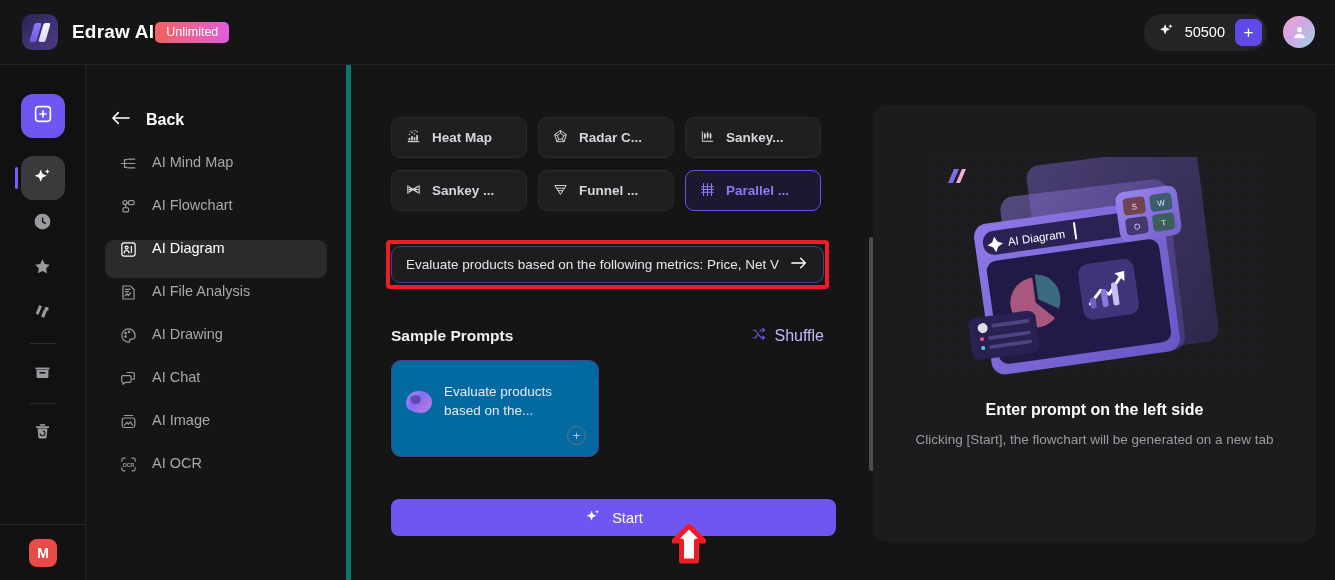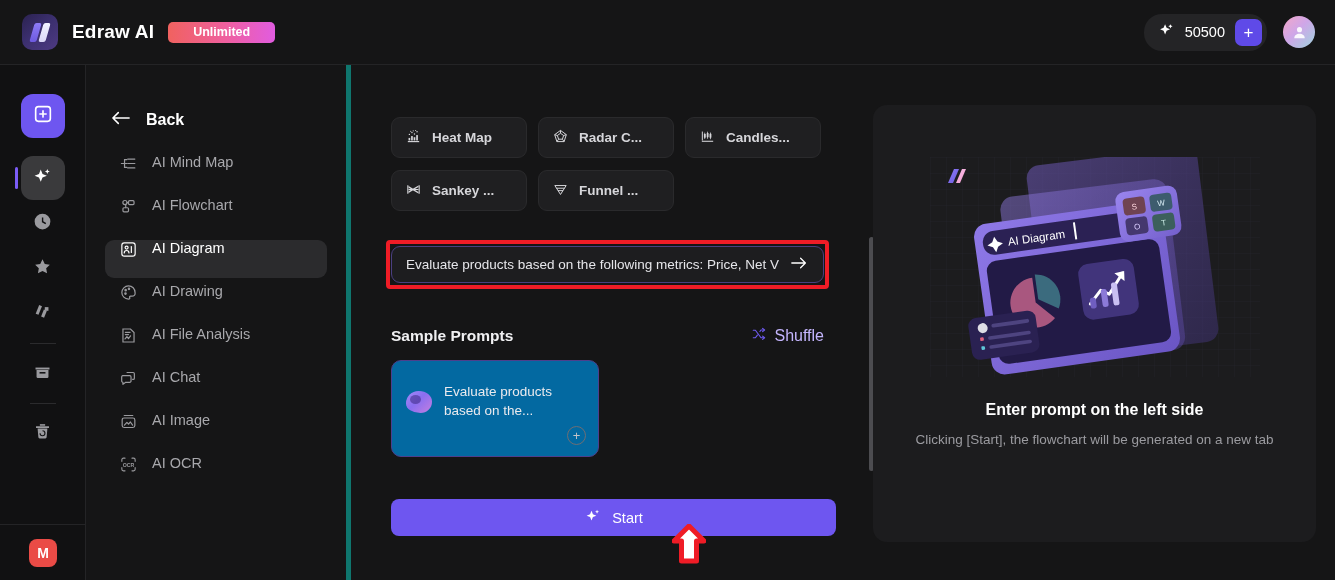--- a/index.html
+++ b/index.html
@@ -32,22 +32,22 @@
     position: absolute; width: 7px; height: 19px; border-radius: 2px;
     transform: skewX(-16deg);
   }
   .brand-logo .b1 { left: 10px; background: linear-gradient(180deg,#8e7cf8,#6d5ae0); }
   .brand-logo .b2 { left: 19px; background: linear-gradient(180deg,#f2f3ff,#dcd7f7); }
   .brand-name {
     color: #ffffff; font-size: 19px; font-weight: bold;
     margin-left: 14px; letter-spacing: .2px;
   }
   .badge-unlimited {
-    margin-left: 14px; padding: 3px 25px 4px; border-radius: 5px;
-    font-size: 12.5px; color: #ffffff; font-weight: bold;
+    margin-left: 1px; padding: 3px 11px 4px; border-radius: 5px;
+    font-size: 12.5px; color: #ffffff; font-weight: normal;
     background: linear-gradient(90deg,#f0625f 0%,#ef5fa0 55%,#e15ce0 100%);
   }
   .header-right {
     margin-left: auto; display: flex; align-items: center;
     margin-right: 20px; gap: 16px;
   }
   .credits {
     display: flex; align-items: center; gap: 10px;
     background: #242426; border-radius: 18px; height: 37px;
     padding: 0 5px 0 14px;
@@ -369,38 +369,38 @@
             <path d="M6.6 16.4c0-2 1.4-3.1 3-3.1s3 1.1 3 3.1"></path>
             <path d="M15.6 8.2v7.6"></path>
           </svg>
         </span>
         <span class="nav-label">AI Diagram</span>
       </div>
 
       <div class="nav-item">
         <span>
           <svg width="19" height="19" viewBox="0 0 24 24" fill="none" stroke="#9a9a9e" stroke-width="1.5" stroke-linecap="round">
+            <path d="M5 3.8h9.5L19 8.3v11.9H5z"></path>
+            <path d="M8 8h6M8 10.8h4"></path>
+            <path d="M7.6 16.4 10 13.6l2 2.2 2.6-3.4"></path>
+          </svg>
+        </span>
+        <span class="nav-label">AI File Analysis</span>
+      </div>
+
+      <div class="nav-item">
+        <span>
+          <svg width="19" height="19" viewBox="0 0 24 24" fill="none" stroke="#9a9a9e" stroke-width="1.5" stroke-linecap="round">
             <path d="M12 3.6a8.4 8.4 0 1 0 0 16.8c1.5 0 2-1 1.5-1.9-.5-.9 0-1.9 1.2-1.9h1.7a4 4 0 0 0 4-4C20.4 7 16.6 3.6 12 3.6z"></path>
             <circle cx="8.4" cy="9" r=".9" fill="#9a9a9e"></circle>
             <circle cx="12.6" cy="7.4" r=".9" fill="#9a9a9e"></circle>
             <circle cx="8.2" cy="13.4" r=".9" fill="#9a9a9e"></circle>
           </svg>
         </span>
         <span class="nav-label">AI Drawing</span>
-      </div>
-
-      <div class="nav-item">
-        <span>
-          <svg width="19" height="19" viewBox="0 0 24 24" fill="none" stroke="#9a9a9e" stroke-width="1.5" stroke-linecap="round">
-            <path d="M5 3.8h9.5L19 8.3v11.9H5z"></path>
-            <path d="M8 8h6M8 10.8h4"></path>
-            <path d="M7.6 16.4 10 13.6l2 2.2 2.6-3.4"></path>
-          </svg>
-        </span>
-        <span class="nav-label">AI File Analysis</span>
       </div>
 
       <div class="nav-item">
         <span>
           <svg width="19" height="19" viewBox="0 0 24 24" fill="none" stroke="#9a9a9e" stroke-width="1.5" stroke-linejoin="round">
             <path d="M9.6 4.4h8.2a1.6 1.6 0 0 1 1.6 1.6v5.6a1.6 1.6 0 0 1-1.6 1.6h-1.2"></path>
             <path d="M4.6 8.4h9a1.6 1.6 0 0 1 1.6 1.6v5.2a1.6 1.6 0 0 1-1.6 1.6H8.4l-3.4 2.6v-2.6a1.6 1.6 0 0 1-1.6-1.6v-5.2A1.6 1.6 0 0 1 4.6 8.4z"></path>
           </svg>
         </span>
         <span class="nav-label">AI Chat</span>
@@ -473,21 +473,21 @@
               <rect x="4" y="5" width="1.4" height="12.6"></rect>
               <rect x="4" y="18" width="16" height="1.5"></rect>
               <rect x="7.6" y="6.6" width="1.1" height="9"></rect>
                 <rect x="6.9" y="8.6" width="2.6" height="5" rx=".4"></rect>
               <rect x="11.6" y="5.2" width="1.1" height="10"></rect>
                 <rect x="10.9" y="7" width="2.6" height="6" rx=".4"></rect>
               <rect x="15.6" y="6.4" width="1.1" height="9.4"></rect>
                 <rect x="14.9" y="8.2" width="2.6" height="5.4" rx=".4"></rect>
             </svg>
           </span>
-          <span>Candles...</span>
+          <span>Sankey...</span>
         </div>
 
         <div class="type-btn">
           <span>
             <svg width="17" height="17" viewBox="0 0 24 24" fill="#d6d6da">
               <rect x="3.2" y="6" width="1.6" height="12"></rect>
               <rect x="19.2" y="6" width="1.6" height="12"></rect>
               <path d="M5 7.2 19 15.6v2.2L5 9.4Z"></path>
               <path d="M5 16.8 19 8.4V6.2L5 14.6Z"></path>
               <path d="M5 11.2h14v1.6H5z"></path>
@@ -500,20 +500,29 @@
           <span>
             <svg width="17" height="17" viewBox="0 0 24 24" fill="none" stroke="#d6d6da" stroke-width="1.4" stroke-linejoin="round">
               <path d="M4 6.4h16L12 19Z"></path>
               <path d="M6.4 10.2h11.2"></path>
               <path d="M8.4 13.6h7.2"></path>
             </svg>
           </span>
           <span>Funnel ...</span>
         </div>
 
+        <div class="type-btn selected">
+          <span>
+            <svg width="17" height="17" viewBox="0 0 24 24" fill="none" stroke="#8e79f8" stroke-width="1.5" stroke-linecap="round">
+              <path d="M6.4 3.6v16.8M12 3.6v16.8M17.6 3.6v16.8"></path>
+              <path d="M3.6 8.2h16.8M3.6 12h16.8M3.6 15.8h16.8"></path>
+            </svg>
+          </span>
+          <span>Parallel ...</span>
+        </div>
       </div>
 
       <div class="prompt-wrap">
         <div class="prompt-box">
           <span class="prompt-text" title="Enter your prompt">Evaluate products based on the following metrics: Price, Net V</span>
           <span>
             <svg width="20" height="16" viewBox="0 0 24 20" fill="none" stroke="#ffffff" stroke-width="1.6" stroke-linecap="round" stroke-linejoin="round">
               <path d="M3 10h17M14 4l6 6-6 6"></path>
             </svg>
           </span>

